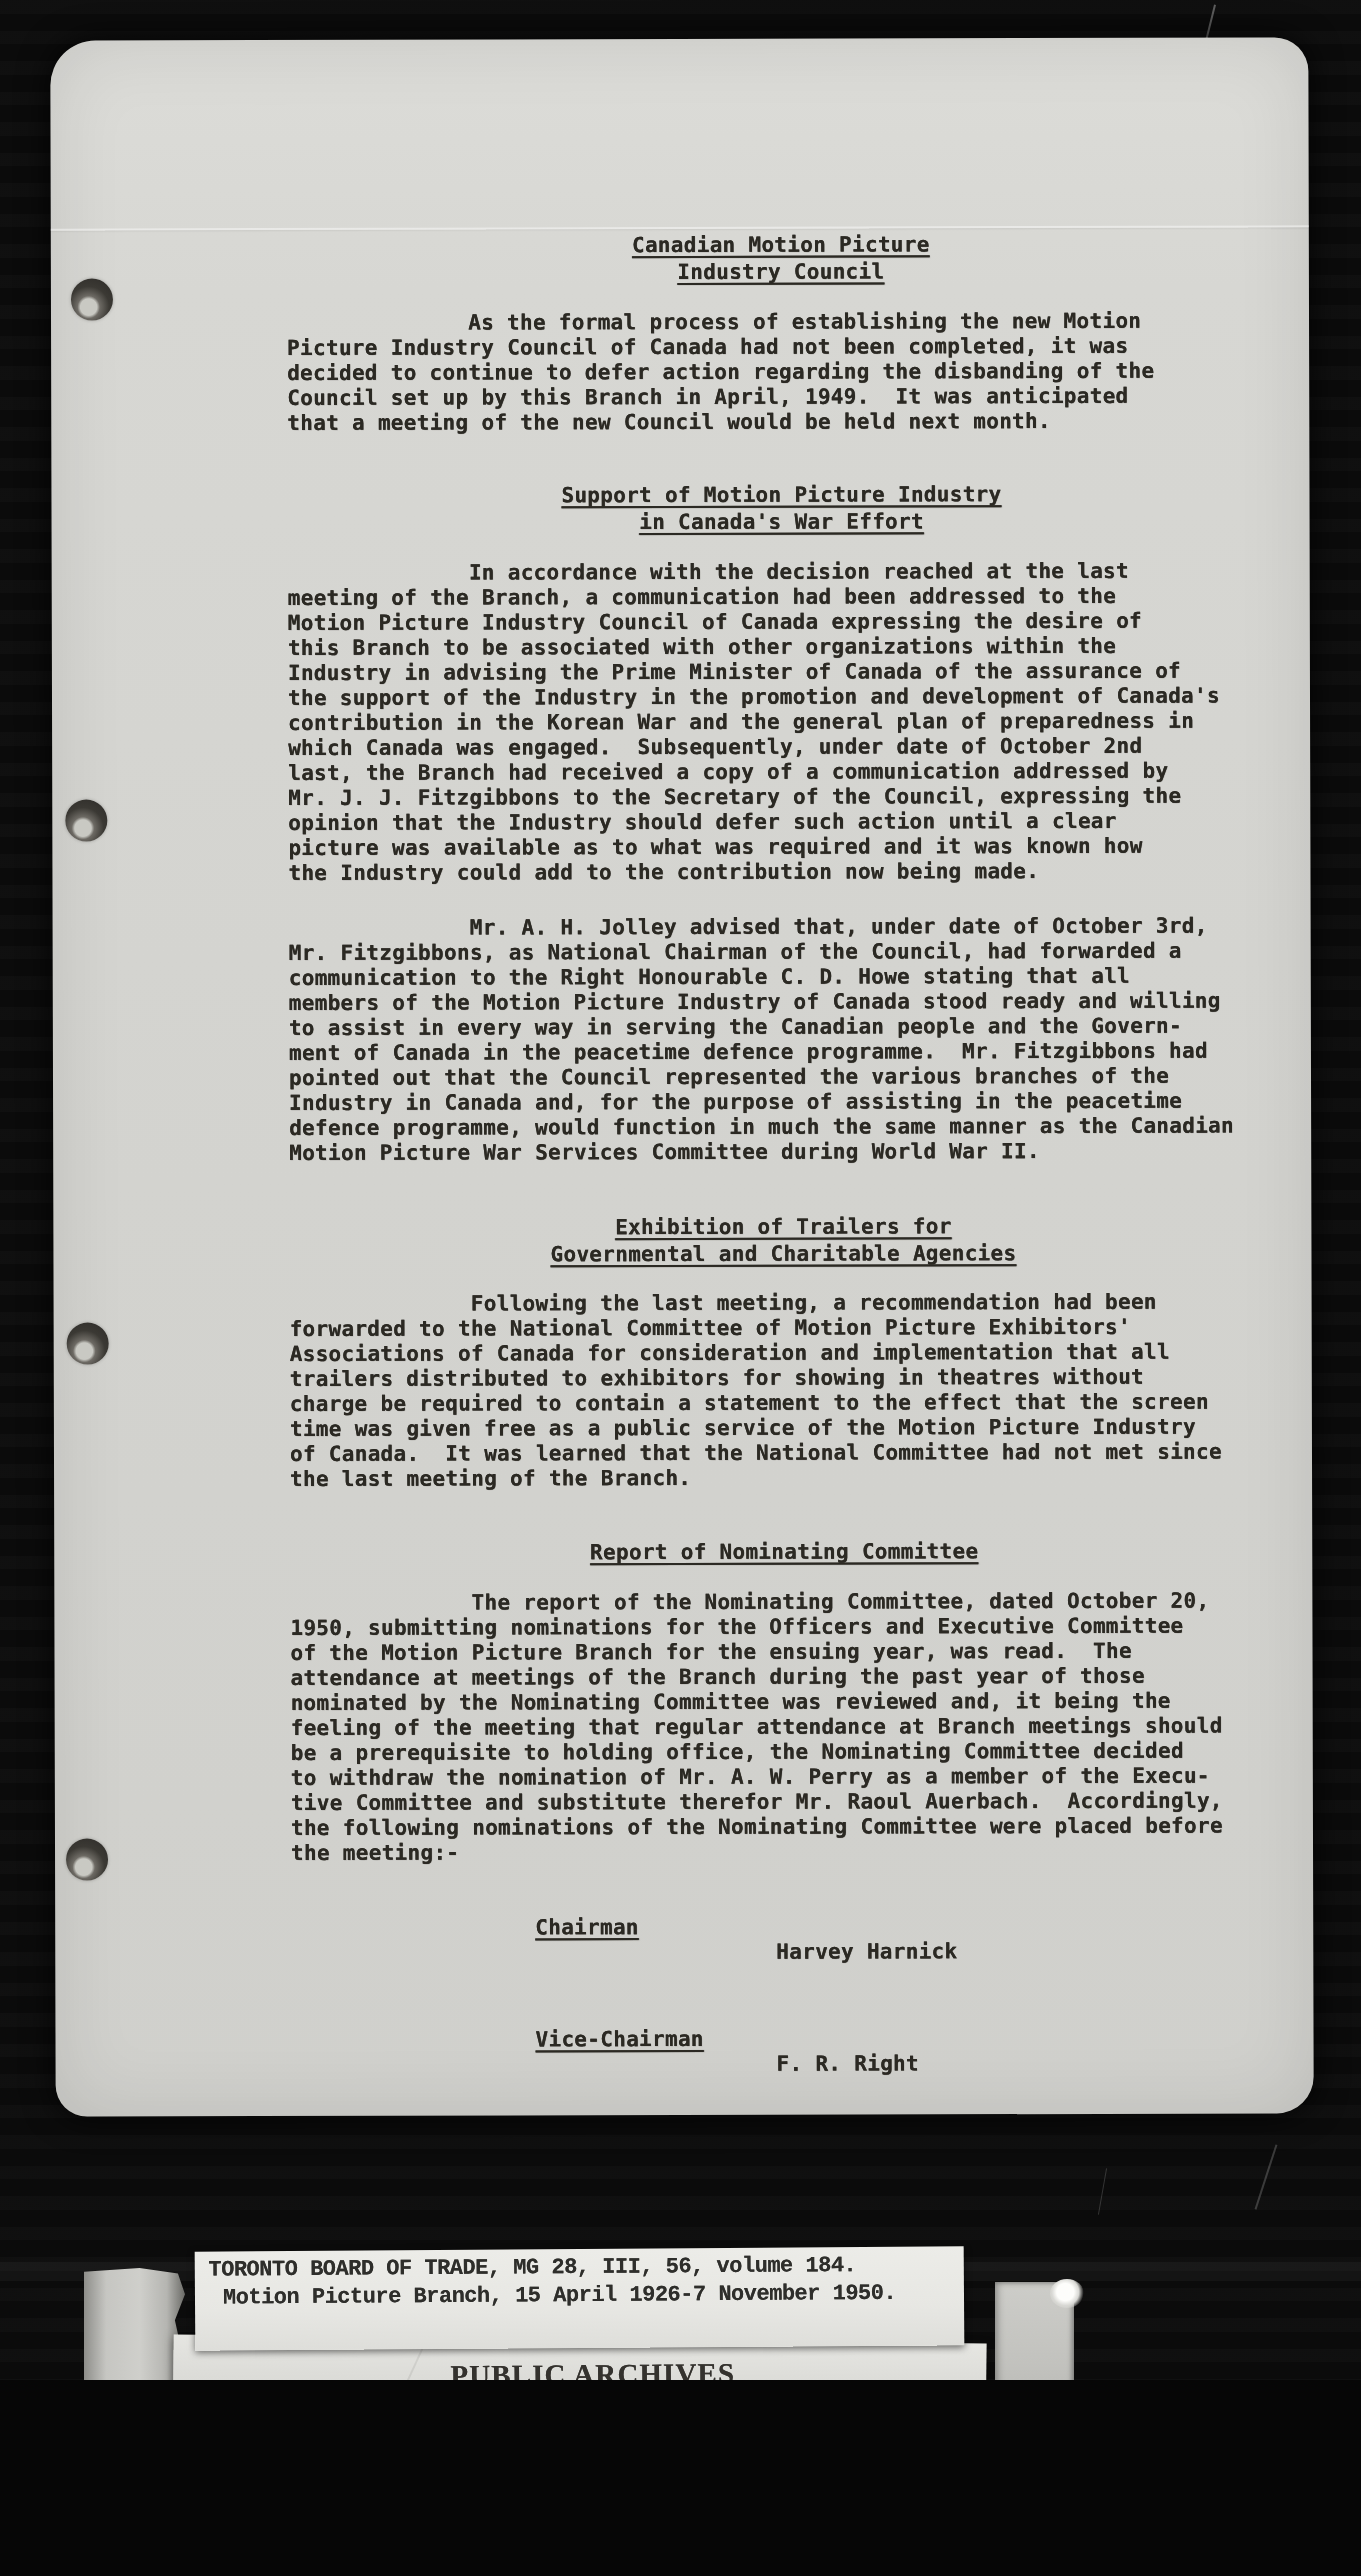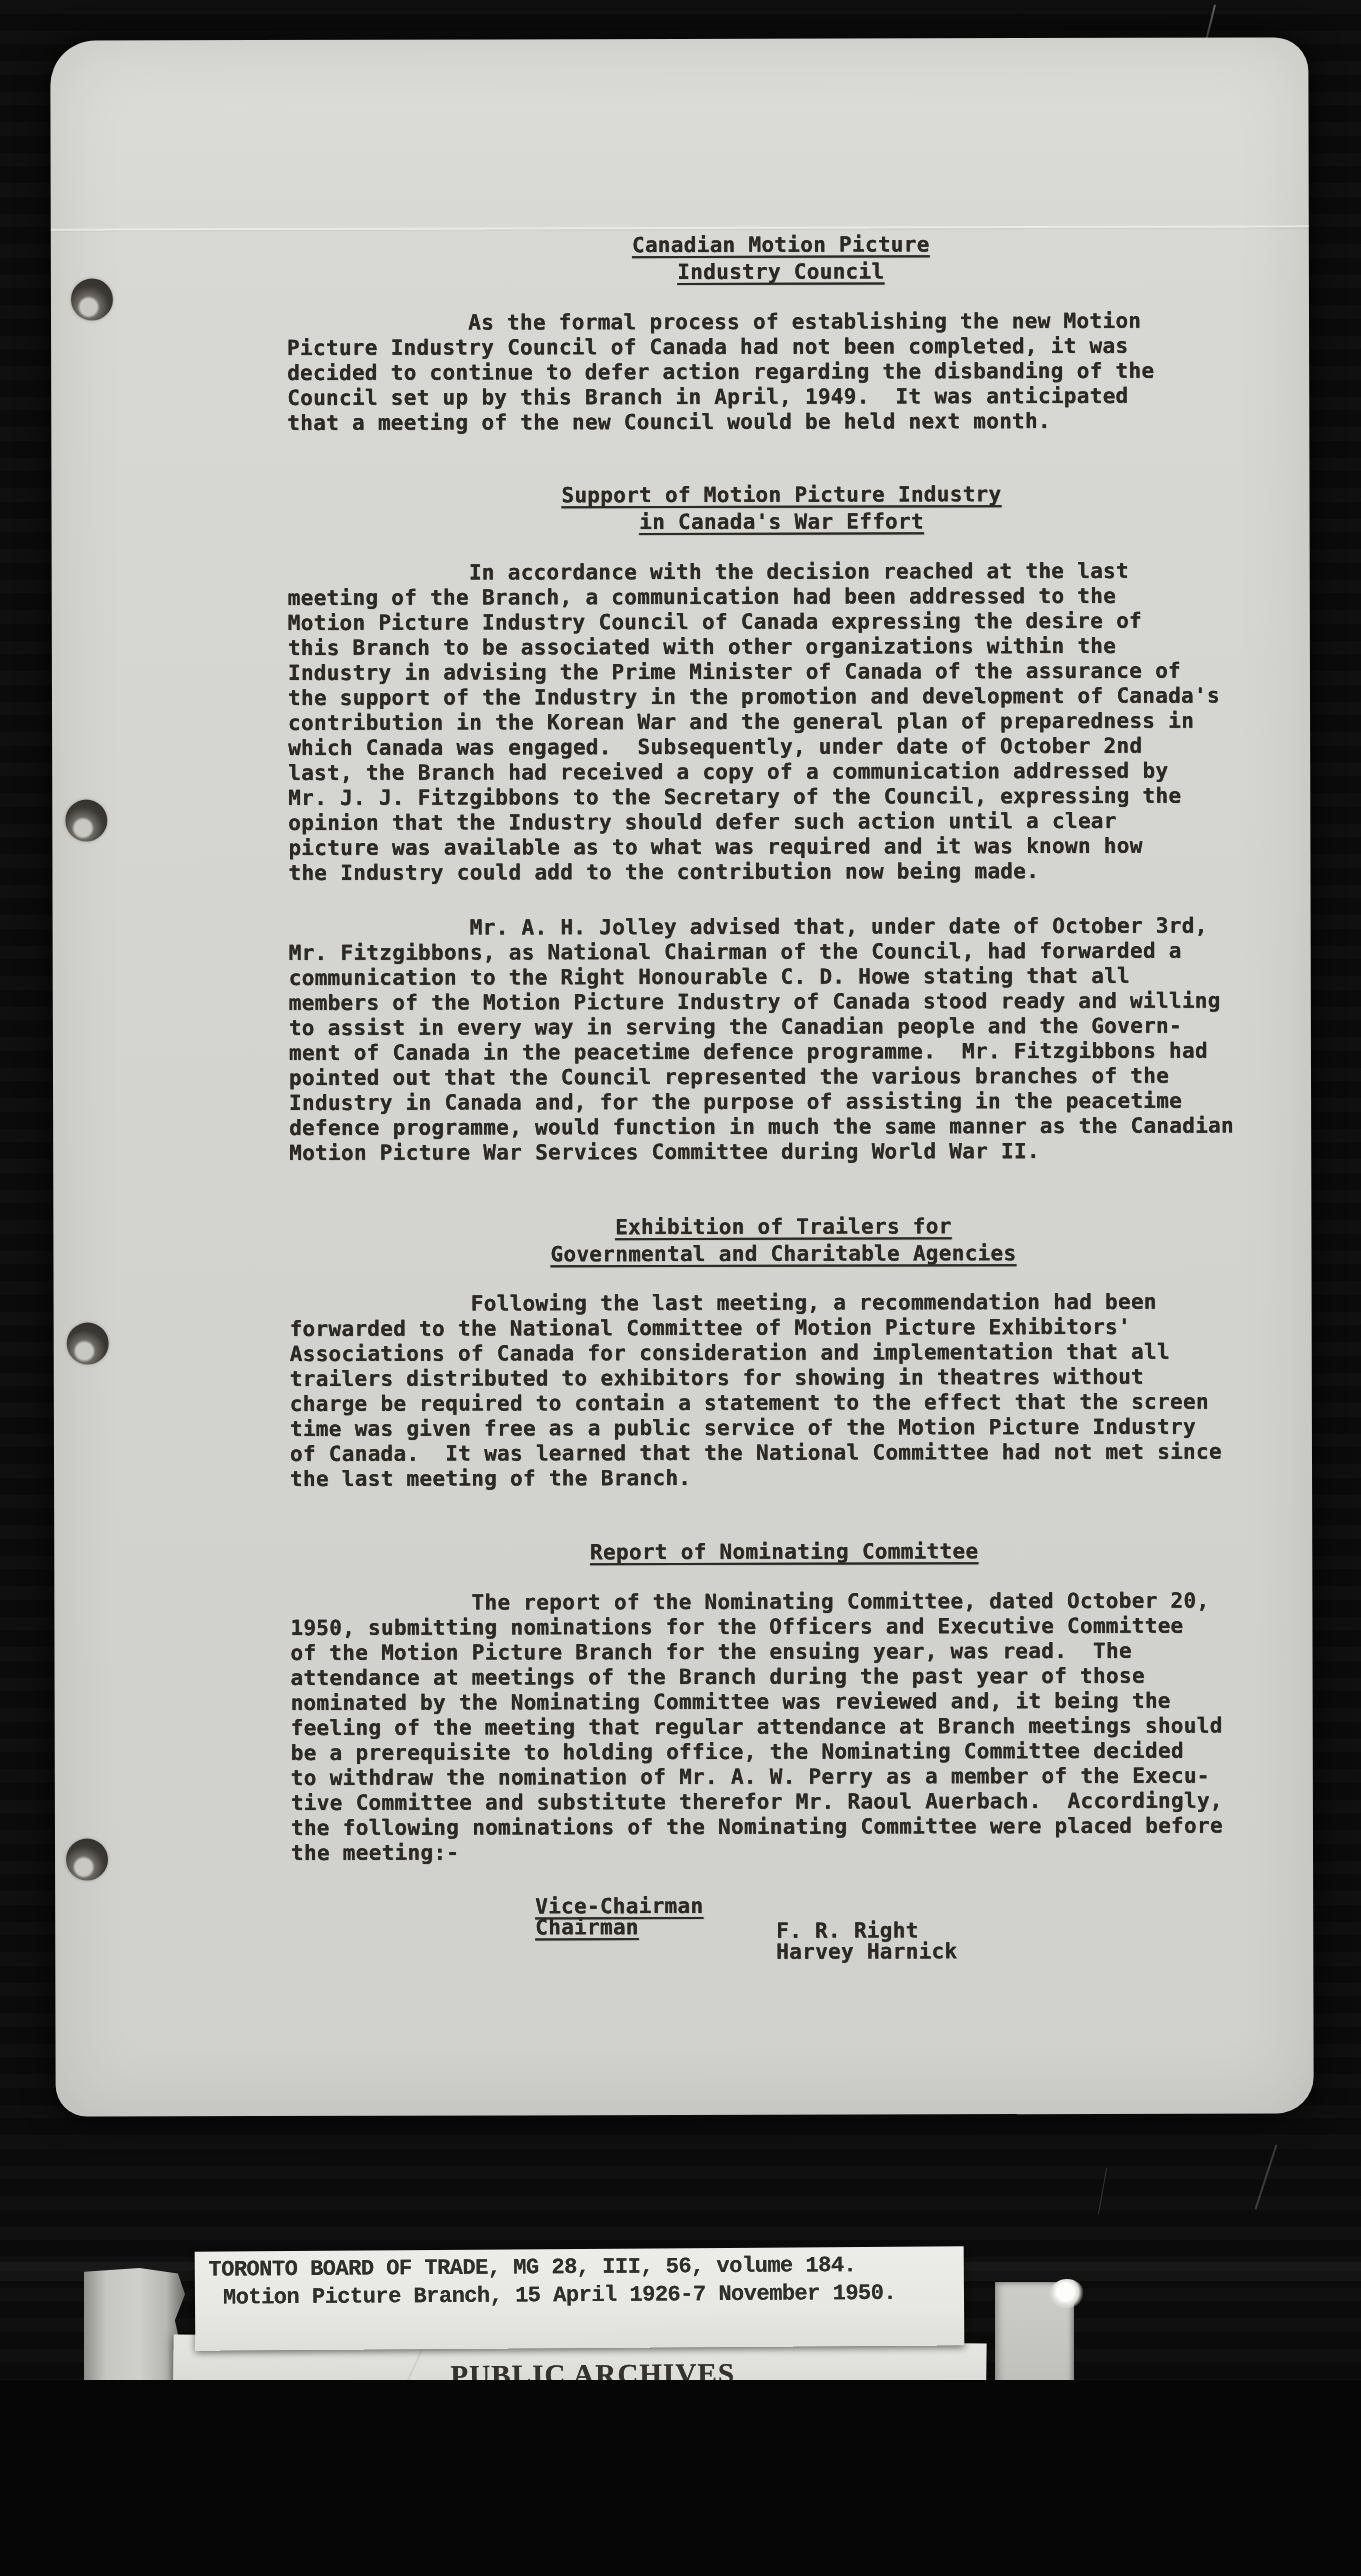--- a/index.html
+++ b/index.html
@@ -145,21 +145,21 @@
 be a prerequisite to holding office, the Nominating Committee decided
 to withdraw the nomination of Mr. A. W. Perry as a member of the Execu-
 tive Committee and substitute therefor Mr. Raoul Auerbach.  Accordingly,
 the following nominations of the Nominating Committee were placed before
 the meeting:-</div>
 
     <div class="nomrow" style="top:1851px;">
       <span class="nomtitle typewriter u">Chairman</span>
       <span class="nomname typewriter">Harvey Harnick</span>
     </div>
-    <div class="nomrow" style="top:1830px;">
+    <div class="nomrow" style="top:1963px;">
       <span class="nomtitle typewriter u">Vice-Chairman</span>
       <span class="nomname typewriter">F. R. Right</span>
     </div>
   </div>
 
   <div class="torn-strip"></div>
 
   <div class="slab">
     <div class="slab-crease"></div>
     <div class="archives-block">

